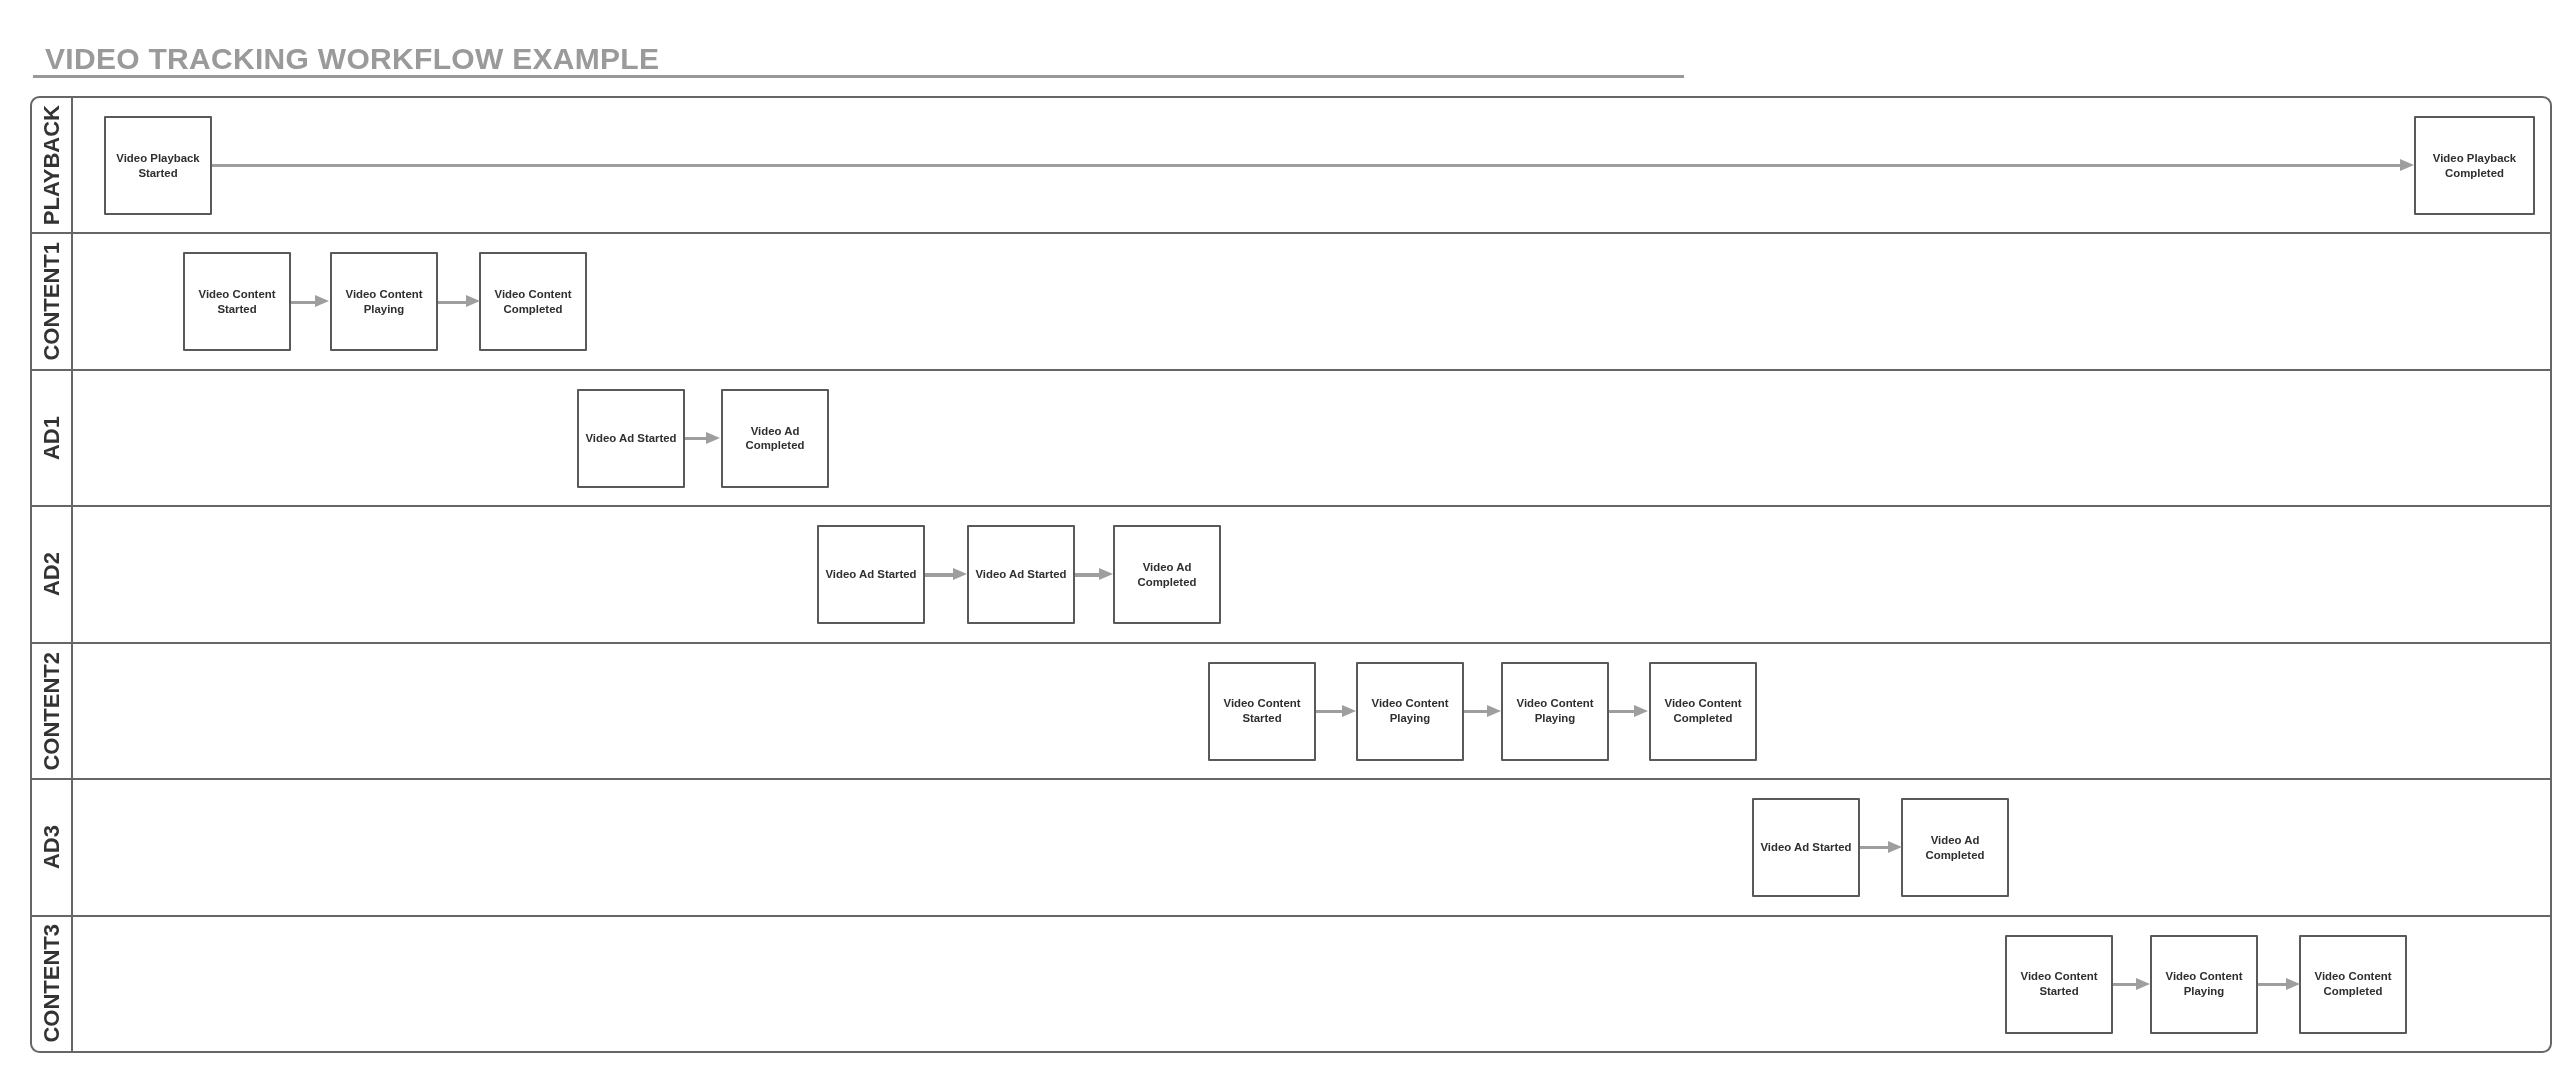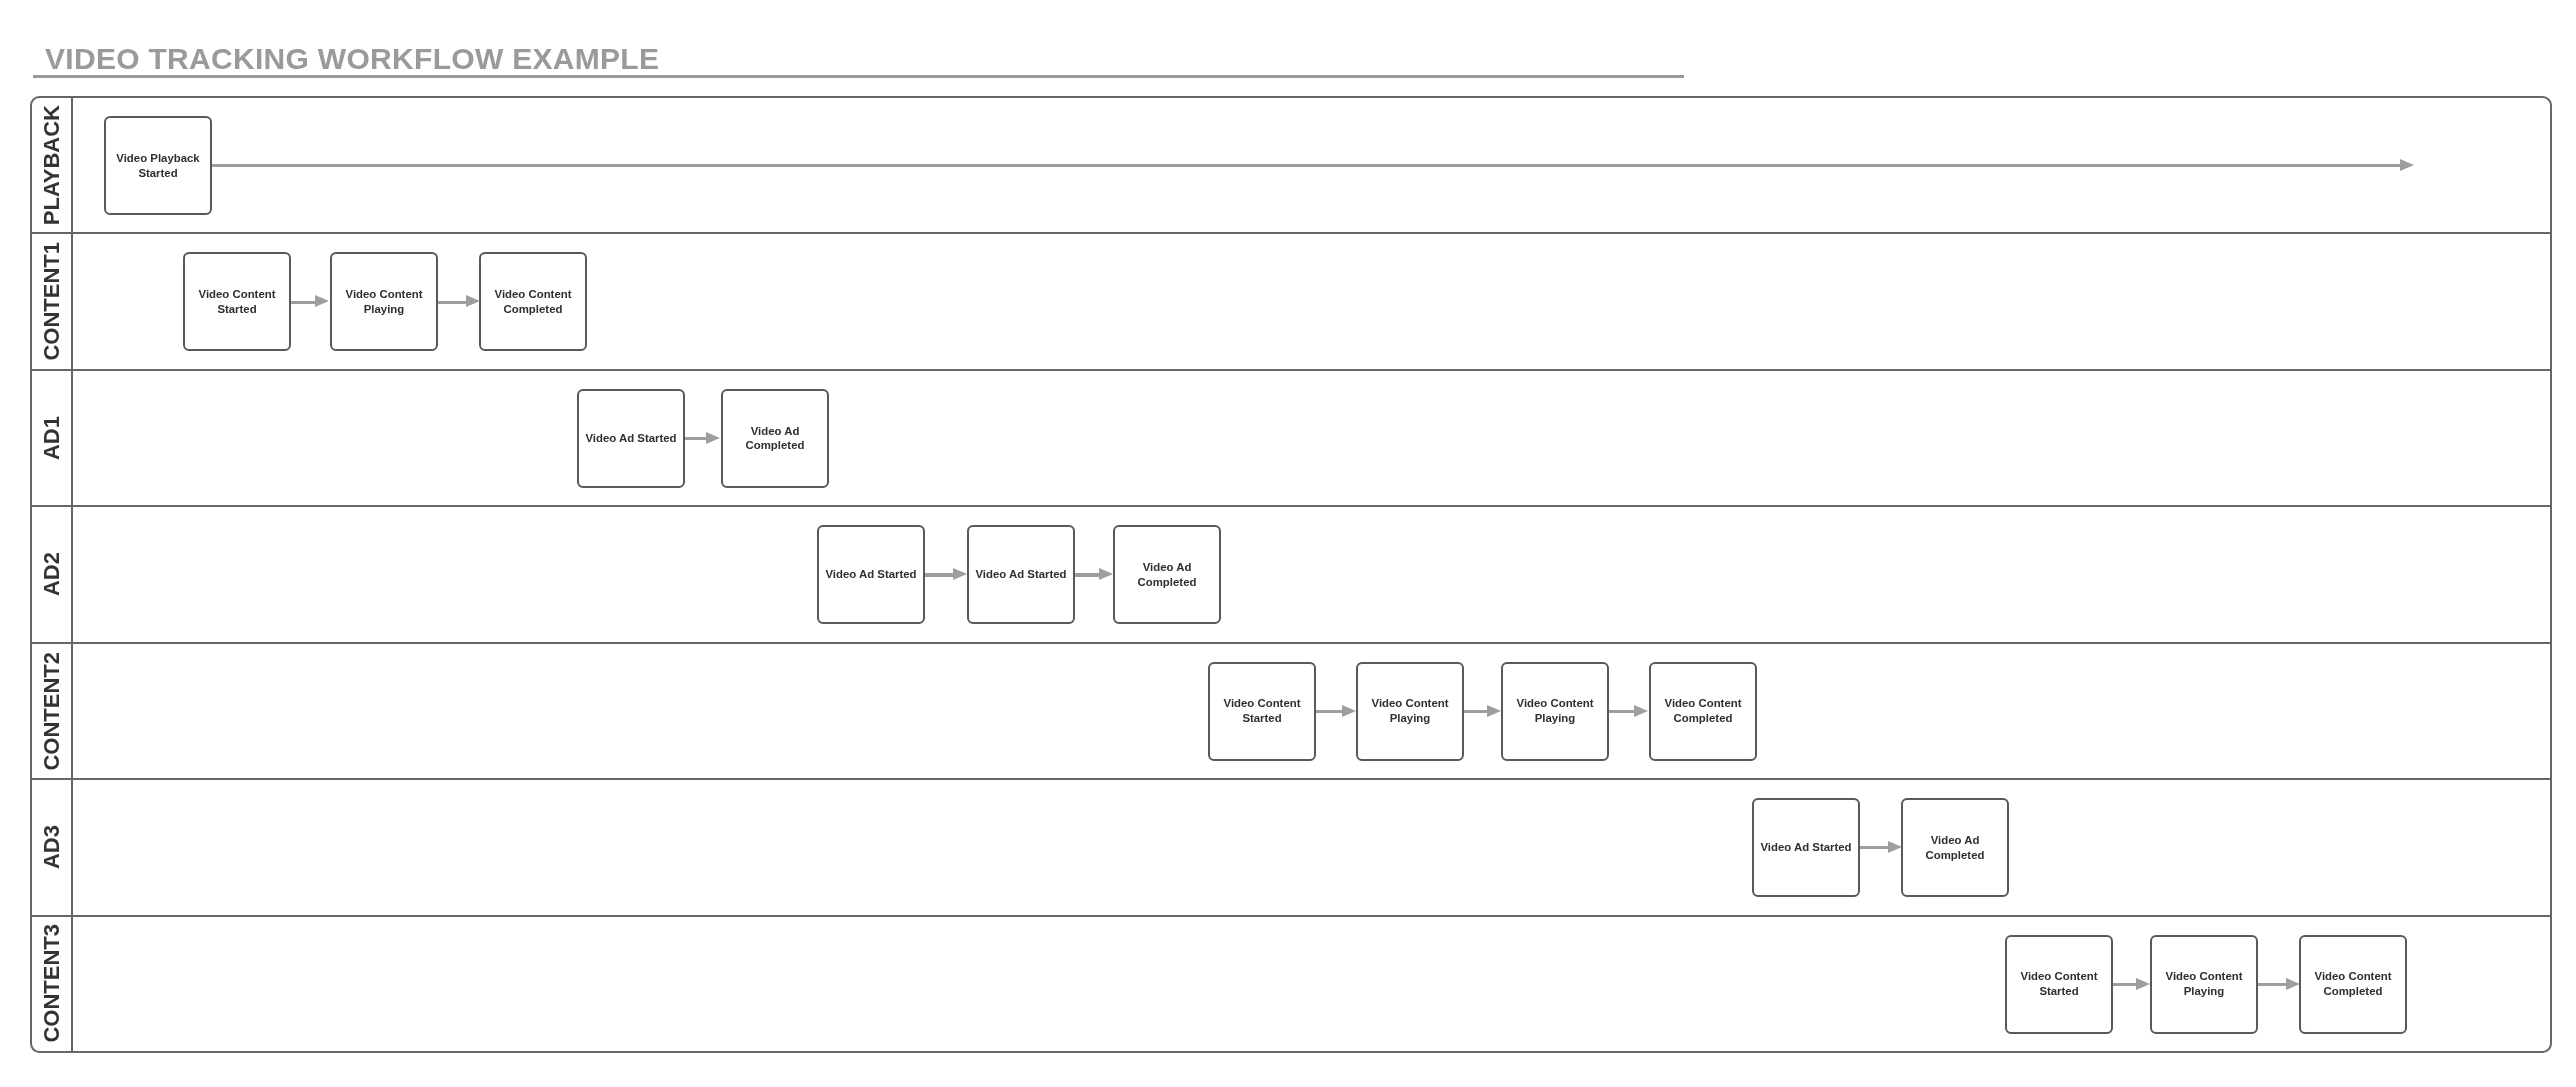--- a/index.html
+++ b/index.html
@@ -79,21 +79,21 @@
     min-width: 0;
   }
 
   .node {
     position: absolute;
     top: 18px;
     height: 99px;
     width: 108px;
     background: #ffffff;
     border: 2.6px solid #595959;
-    border-radius: 6px;
+    border-radius: 1px;
     box-sizing: border-box;
     display: flex;
     align-items: center;
     justify-content: center;
     text-align: center;
     font-size: 11.4px;
     font-weight: bold;
     line-height: 1.3;
     color: #2f2f2f;
   }
@@ -125,20 +125,23 @@
   <div class="title-underline"></div>
   <div class="pool" id="pool">
       <div class="lane">
         <div class="lane-label-cell">
           <div class="lane-label">PLAYBACK</div>
         </div>
         <div class="lane-content">
           <div class="node" style="left: 31px; width: 108px;">
             <span>Video Playback Started</span>
           </div>
+          <div class="node" style="left: 2341px; width: 121px;">
+            <span>Video Playback Completed</span>
+          </div>
           <div class="flow-arrow" style="left: 139px; top: 61px; width: 2202px;">
             <div class="arrow-line" style="width: 2190px;"></div>
             <div class="arrow-head"></div>
           </div>
         </div>
       </div>
       <div class="lane">
         <div class="lane-label-cell">
           <div class="lane-label">CONTENT1</div>
         </div>

